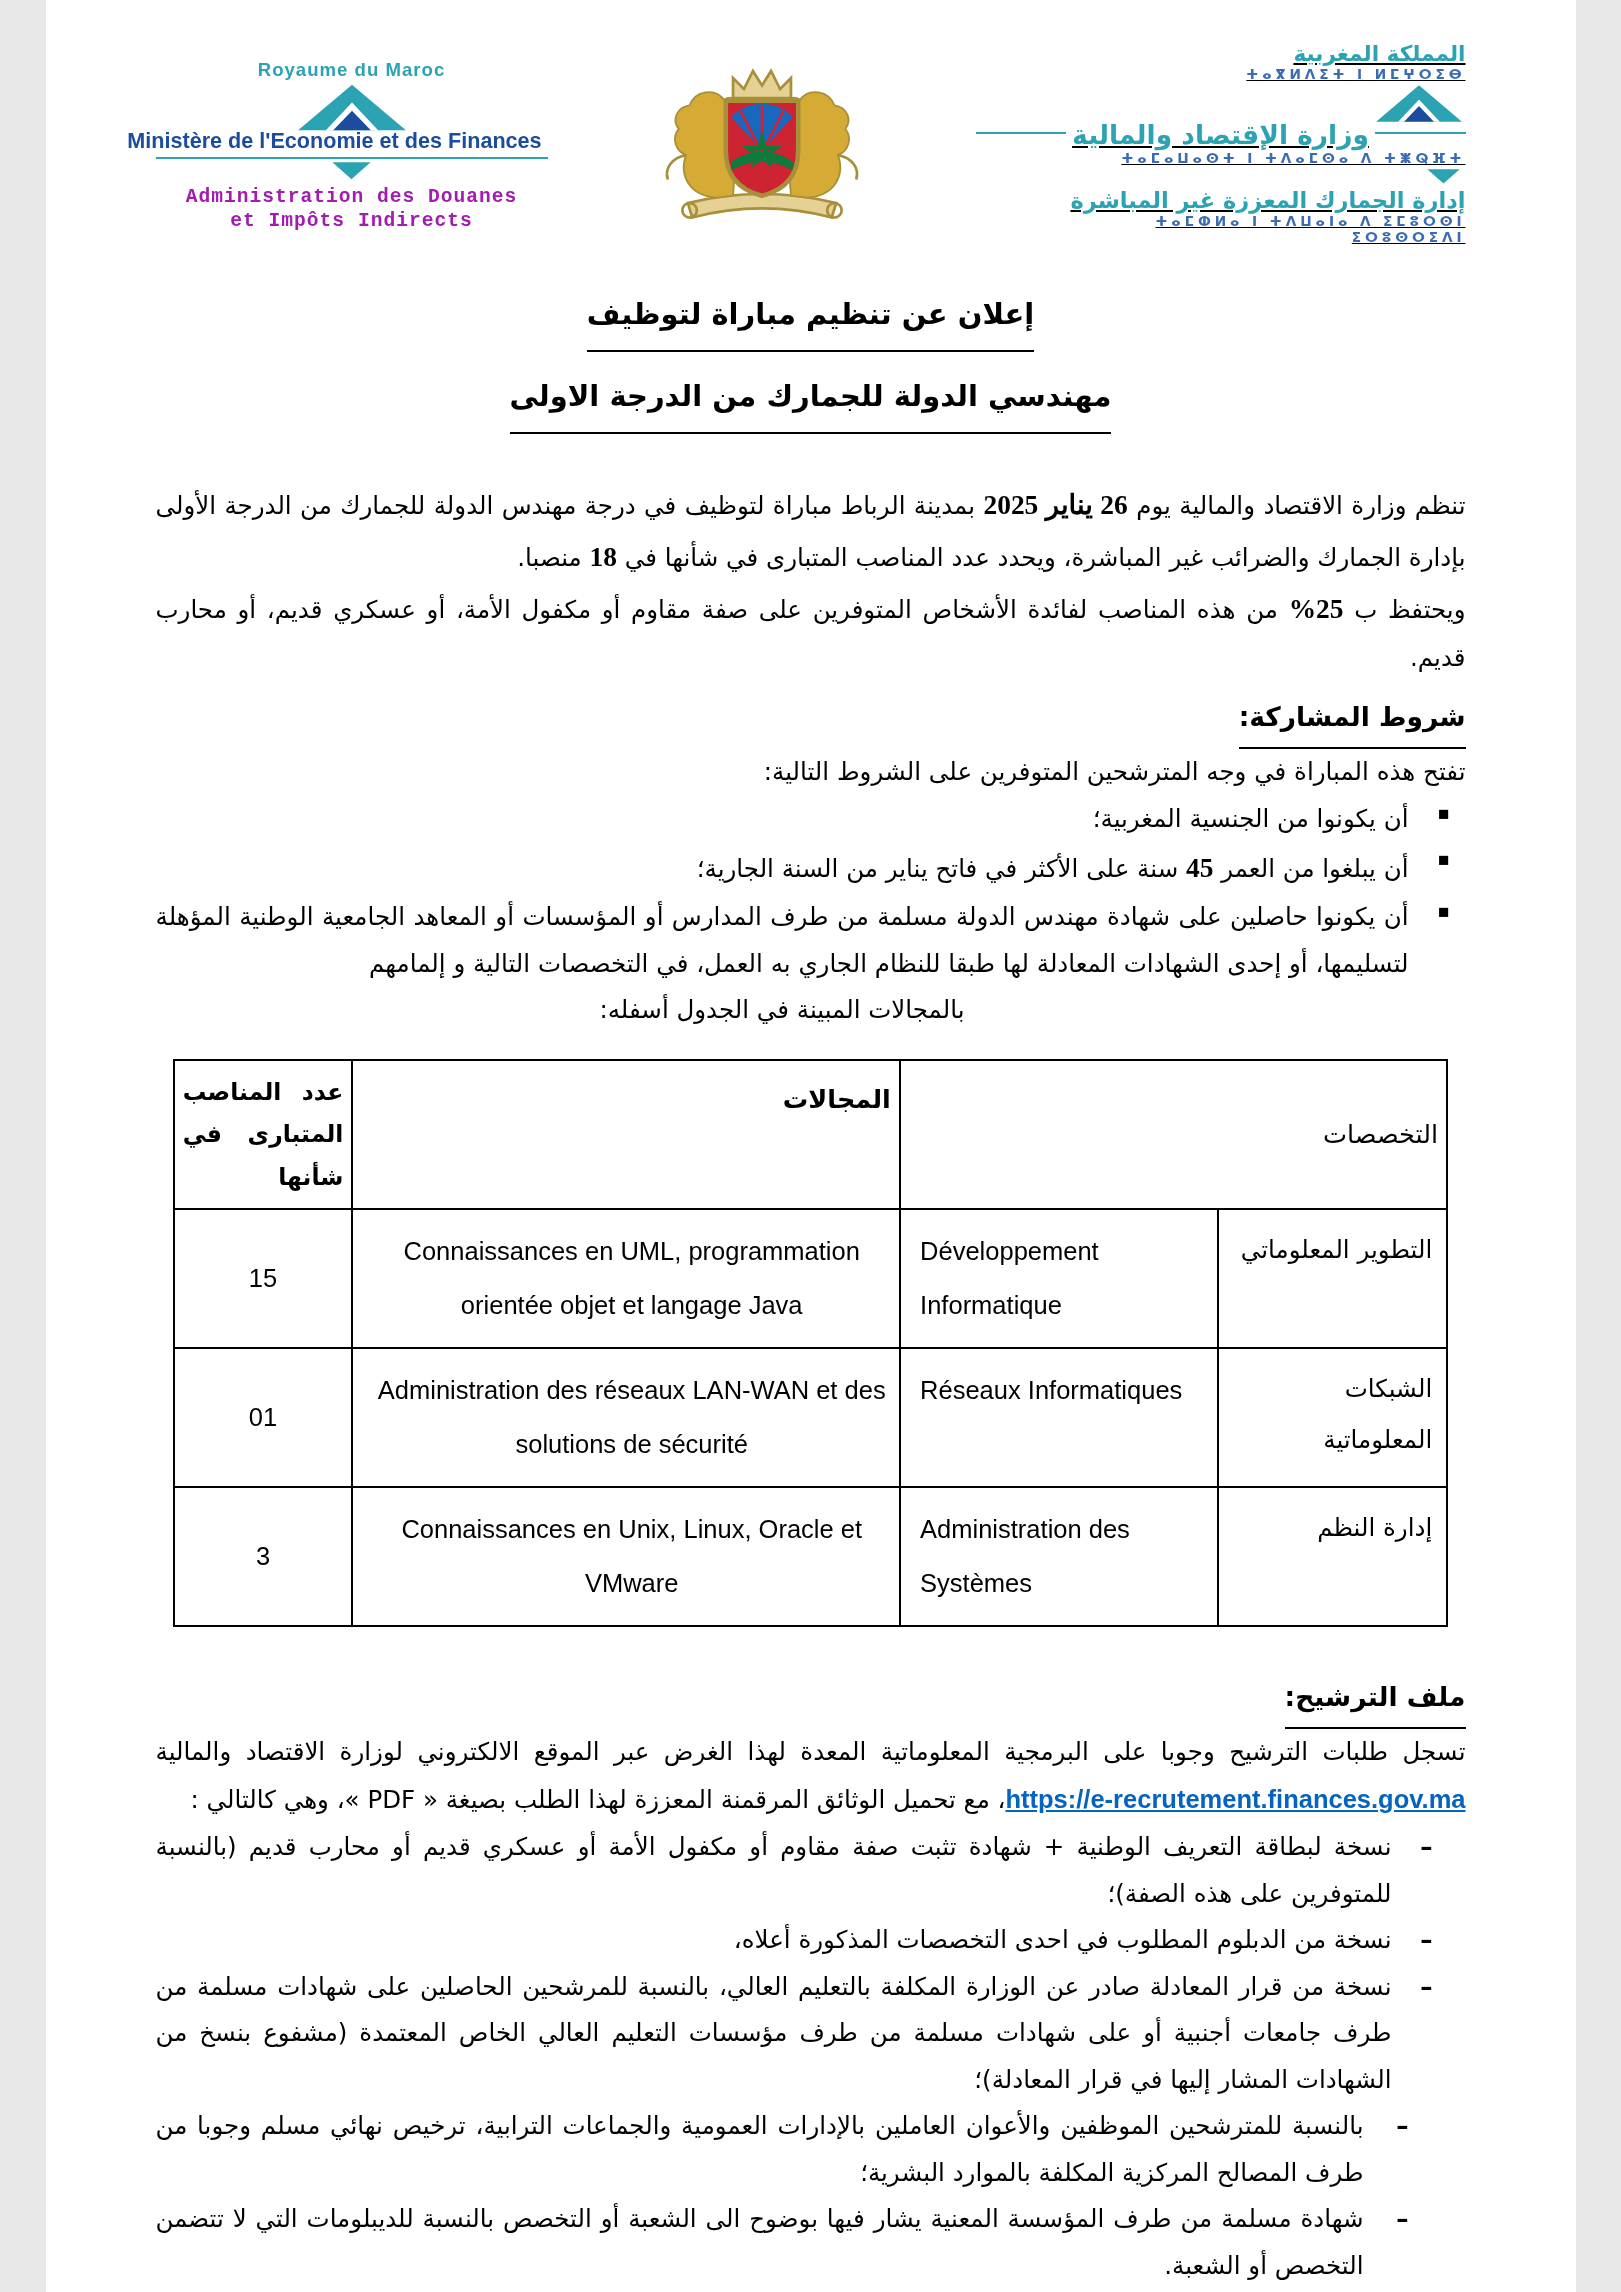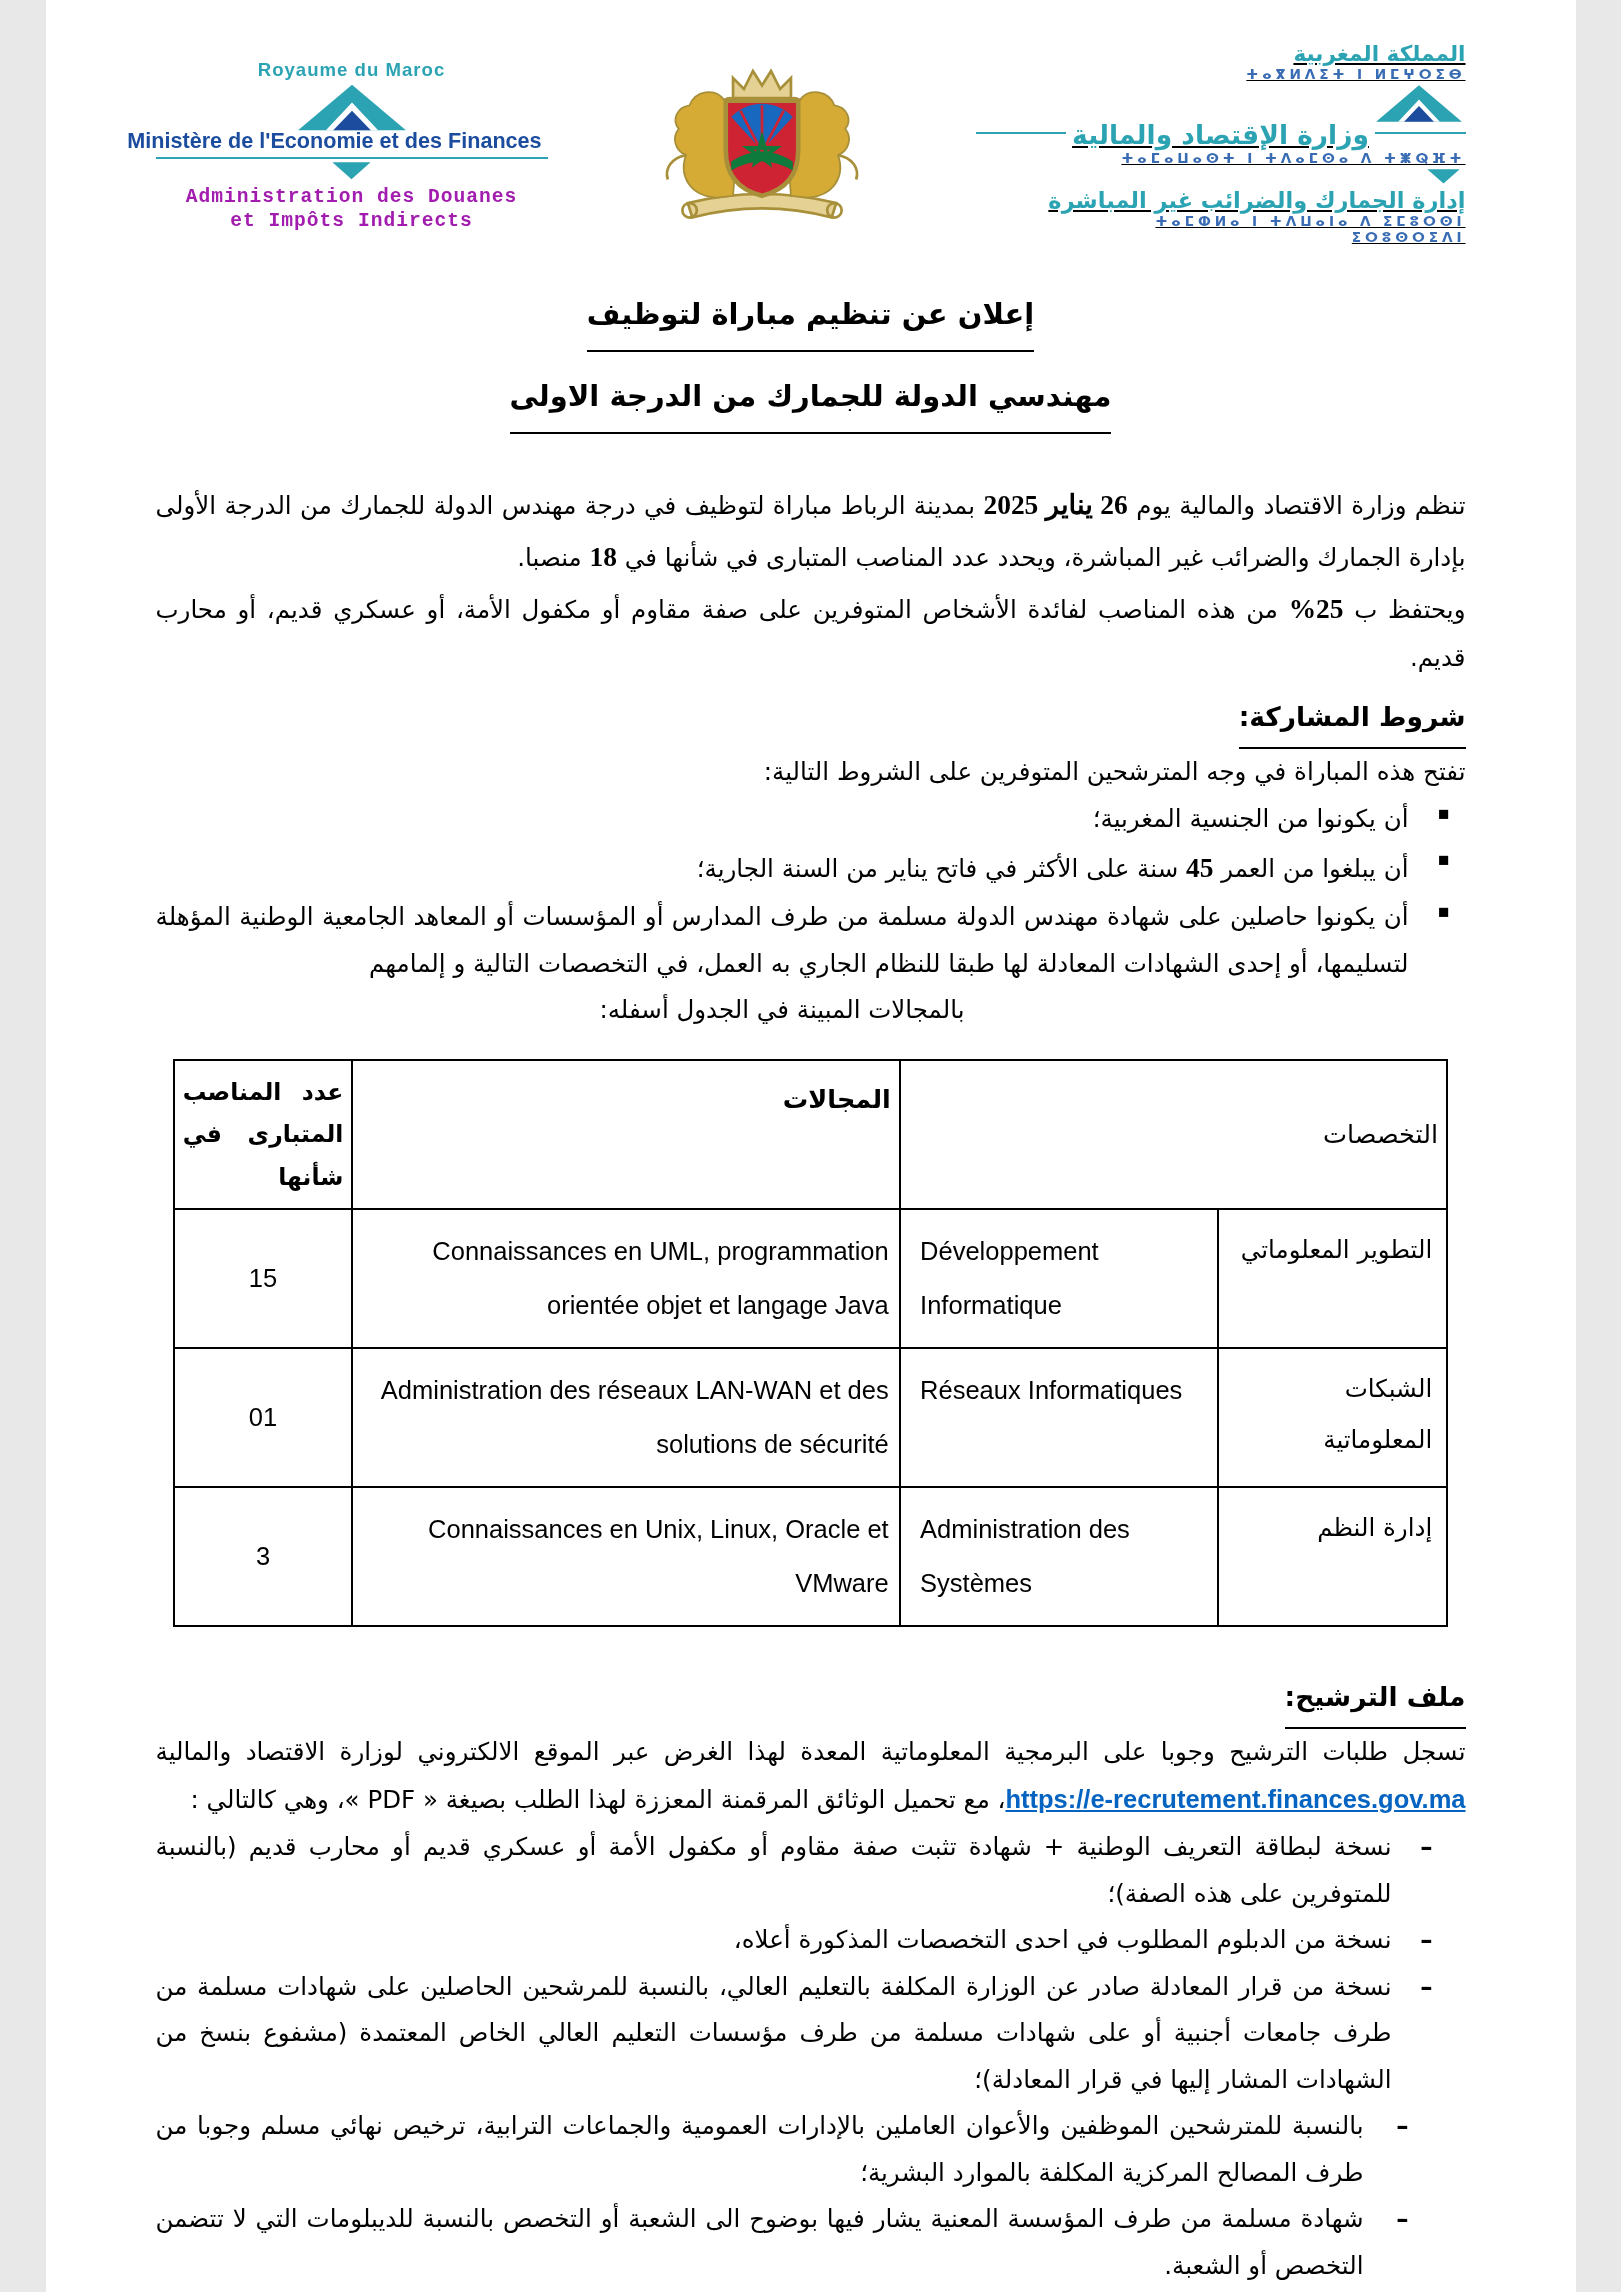--- a/index.html
+++ b/index.html
@@ -48,21 +48,21 @@
   a.link { color:#0563C1; text-decoration:underline; direction:ltr; unicode-bidi:embed; font-family:"Liberation Sans",sans-serif; font-weight:bold; font-size:25.5px; }
 
   
   table.spec { direction:ltr; border-collapse:collapse; width:calc(100% - 35px); margin:25.5px 17.6px 0 17.6px; }
   table.spec th, table.spec td { border:2px solid #000; }
   table.spec { border:2.9px solid #000; }
   th.h-count { width:14%; font-size:23.5px; font-weight:bold; direction:rtl; padding:9.8px 7.8px; line-height:1.8; }
   th.h-domain { width:43%; font-size:25.5px; font-weight:bold; direction:rtl; vertical-align:top; padding:13.7px 7.8px; }
   th.h-spec { font-size:25.5px; font-weight:normal; direction:rtl; padding:13.7px 7.8px; }
   td.c-count { text-align:center; font-family:Liberation Sans, sans-serif; font-size:25.5px; padding:7.8px; }
-  td.c-domain { font-family:"Liberation Sans",sans-serif; font-size:25.5px; line-height:2.15; padding:13.7px 9.8px 13.7px 21.6px; text-align:right; }
+  td.c-domain { font-family:"Liberation Sans",sans-serif; font-size:25.5px; line-height:2.15; padding:13.7px 9.8px 13.7px 21.6px; text-align:center; }
   td.c-specfr { width:25%; font-family:"Liberation Sans",sans-serif; font-size:25.5px; line-height:2.15; padding:13.7px 9.8px 13.7px 19.6px; text-align:left; vertical-align:top; }
   td.c-specar { width:18%; direction:rtl; font-size:24.5px; line-height:2.1; padding:13.7px 13.7px; text-align:right; vertical-align:top; }
 
   .deadline { text-align:center; font-weight:bold; font-size:25.5px; margin-top:3.9px; padding-left:59px; }
 </style>
 </head>
 <body>
 
 <div class="page">
 
@@ -133,21 +133,21 @@
         <span class="rule"></span>
         <span class="lr-ar2">وزارة الإقتصاد والمالية</span>
         <span class="rule"></span>
       </div>
       <div class="tif">ⵜⴰⵎⴰⵡⴰⵙⵜ ⵏ ⵜⴷⴰⵎⵙⴰ ⴷ ⵜⵥⵕⴼⵜ</div>
       <div class="tri-wrap">
         <svg width="45" height="16.7" viewBox="0 0 100 36">
           <polygon points="14,2 86,2 50,34" fill="#2BA3B2"></polygon>
         </svg>
       </div>
-      <div class="lr-ar3">إدارة الجمارك والضرائب غير المباشرة</div>
+      <div class="lr-ar3">إدارة الجمارك المعززة غير المباشرة</div>
       <div class="tif">ⵜⴰⵎⵀⵍⴰ ⵏ ⵜⴷⵡⴰⵏⴰ ⴷ ⵉⵎⵓⵔⵙⵏ</div>
       <div class="tif">ⵉⵔⵓⵙⵔⵉⴷⵏ</div>
     </div>
   </div>
 
   <div class="doc">
 
     <div class="title-block">
       <div><span class="title-line">إعلان عن تنظيم مباراة لتوظيف</span></div>
       <div><span class="title-line">مهندسي الدولة للجمارك من الدرجة الاولى</span></div>

